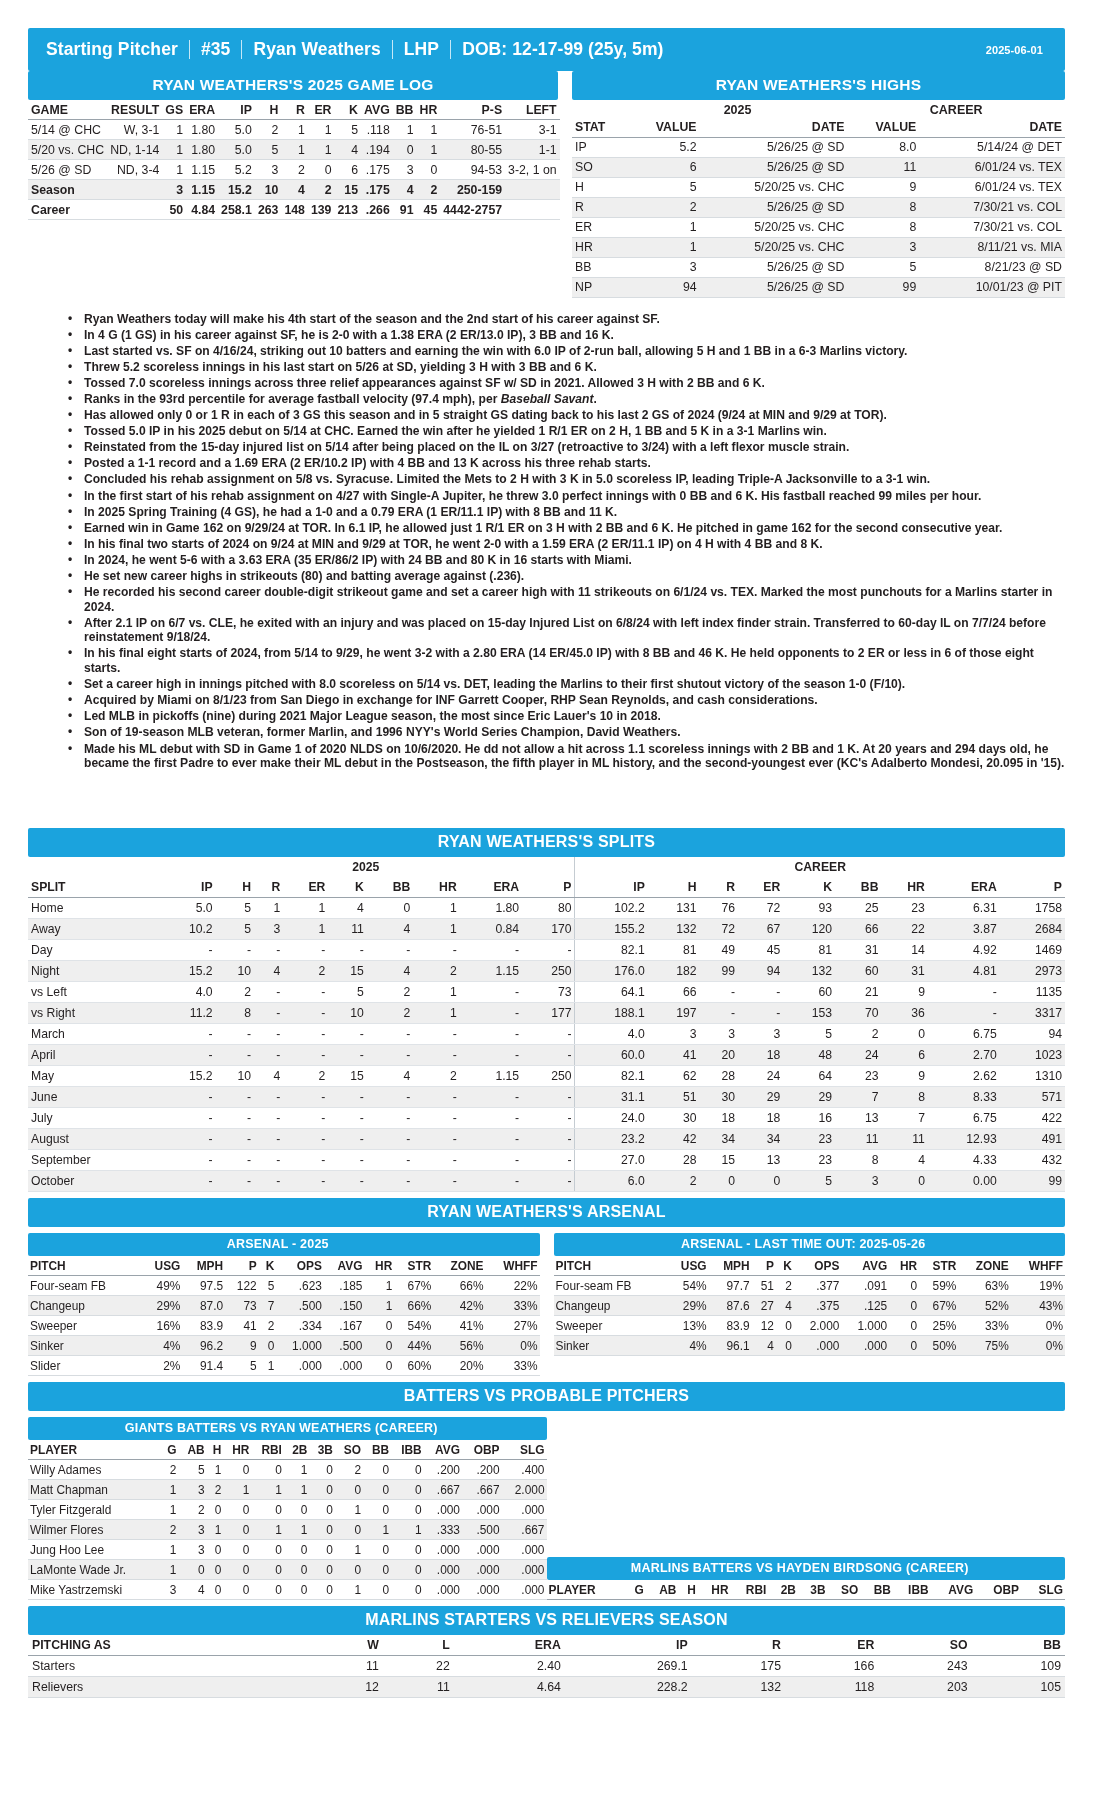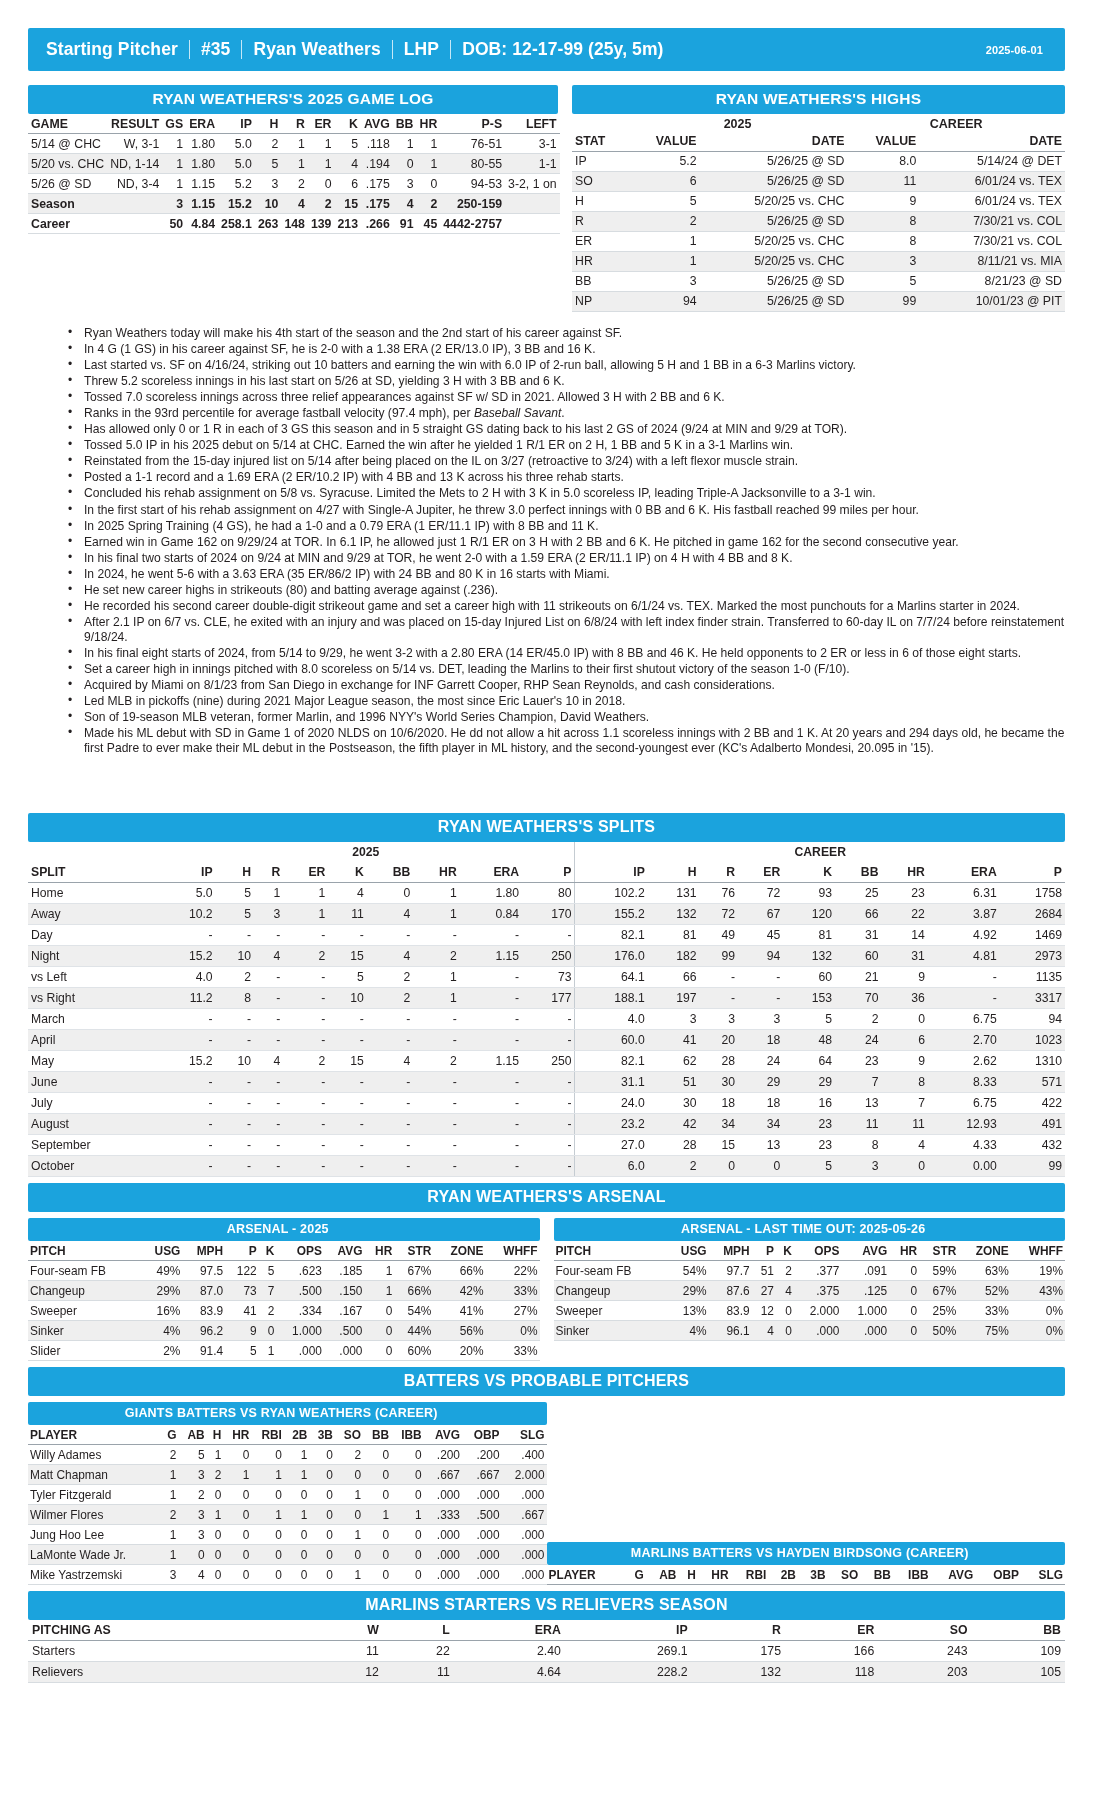--- a/index.html
+++ b/index.html
@@ -17,21 +17,20 @@
     background: #1ba3dd;
     border-radius: 2px;
     color: #ffffff;
     font-weight: bold;
     display: flex;
     align-items: center;
     justify-content: space-between;
     padding: 11px 18px;
     font-size: 17.5px;
     letter-spacing: .1px;
-    margin-bottom: 14px;
     gap: 20px;
   }
   .banner-left { display: flex; align-items: center; gap: 0; }
   .banner-left .seg { padding: 0 11px; }
   .banner-left .seg:first-child { padding-left: 0; }
   .banner-left .divider {
     width: 1px; height: 19px; background: rgba(255,255,255,.75);
   }
   .banner-date { font-size: 11px; font-weight: bold; padding-right: 4px; }
 
@@ -62,20 +61,21 @@
   .lft { text-align: left; }
   .bold td { font-weight: bold; }
   tr.total td { border-bottom: 1px solid #d7dce0; }
 
   .grp-head td { text-align: center; font-weight: bold; font-size: 12.5px; padding-bottom: 1px; }
 
   ul.notes {
     margin: 14px 0 0 0;
     padding-left: 46px;
     list-style: none;
+    font-weight: bold;
   }
   ul.notes li {
     position: relative;
     font-size: 12.1px;
     line-height: 14.6px;
     margin-bottom: 1.5px;
     padding-left: 10px;
   }
   ul.notes li:before {
     content: "\2022";

